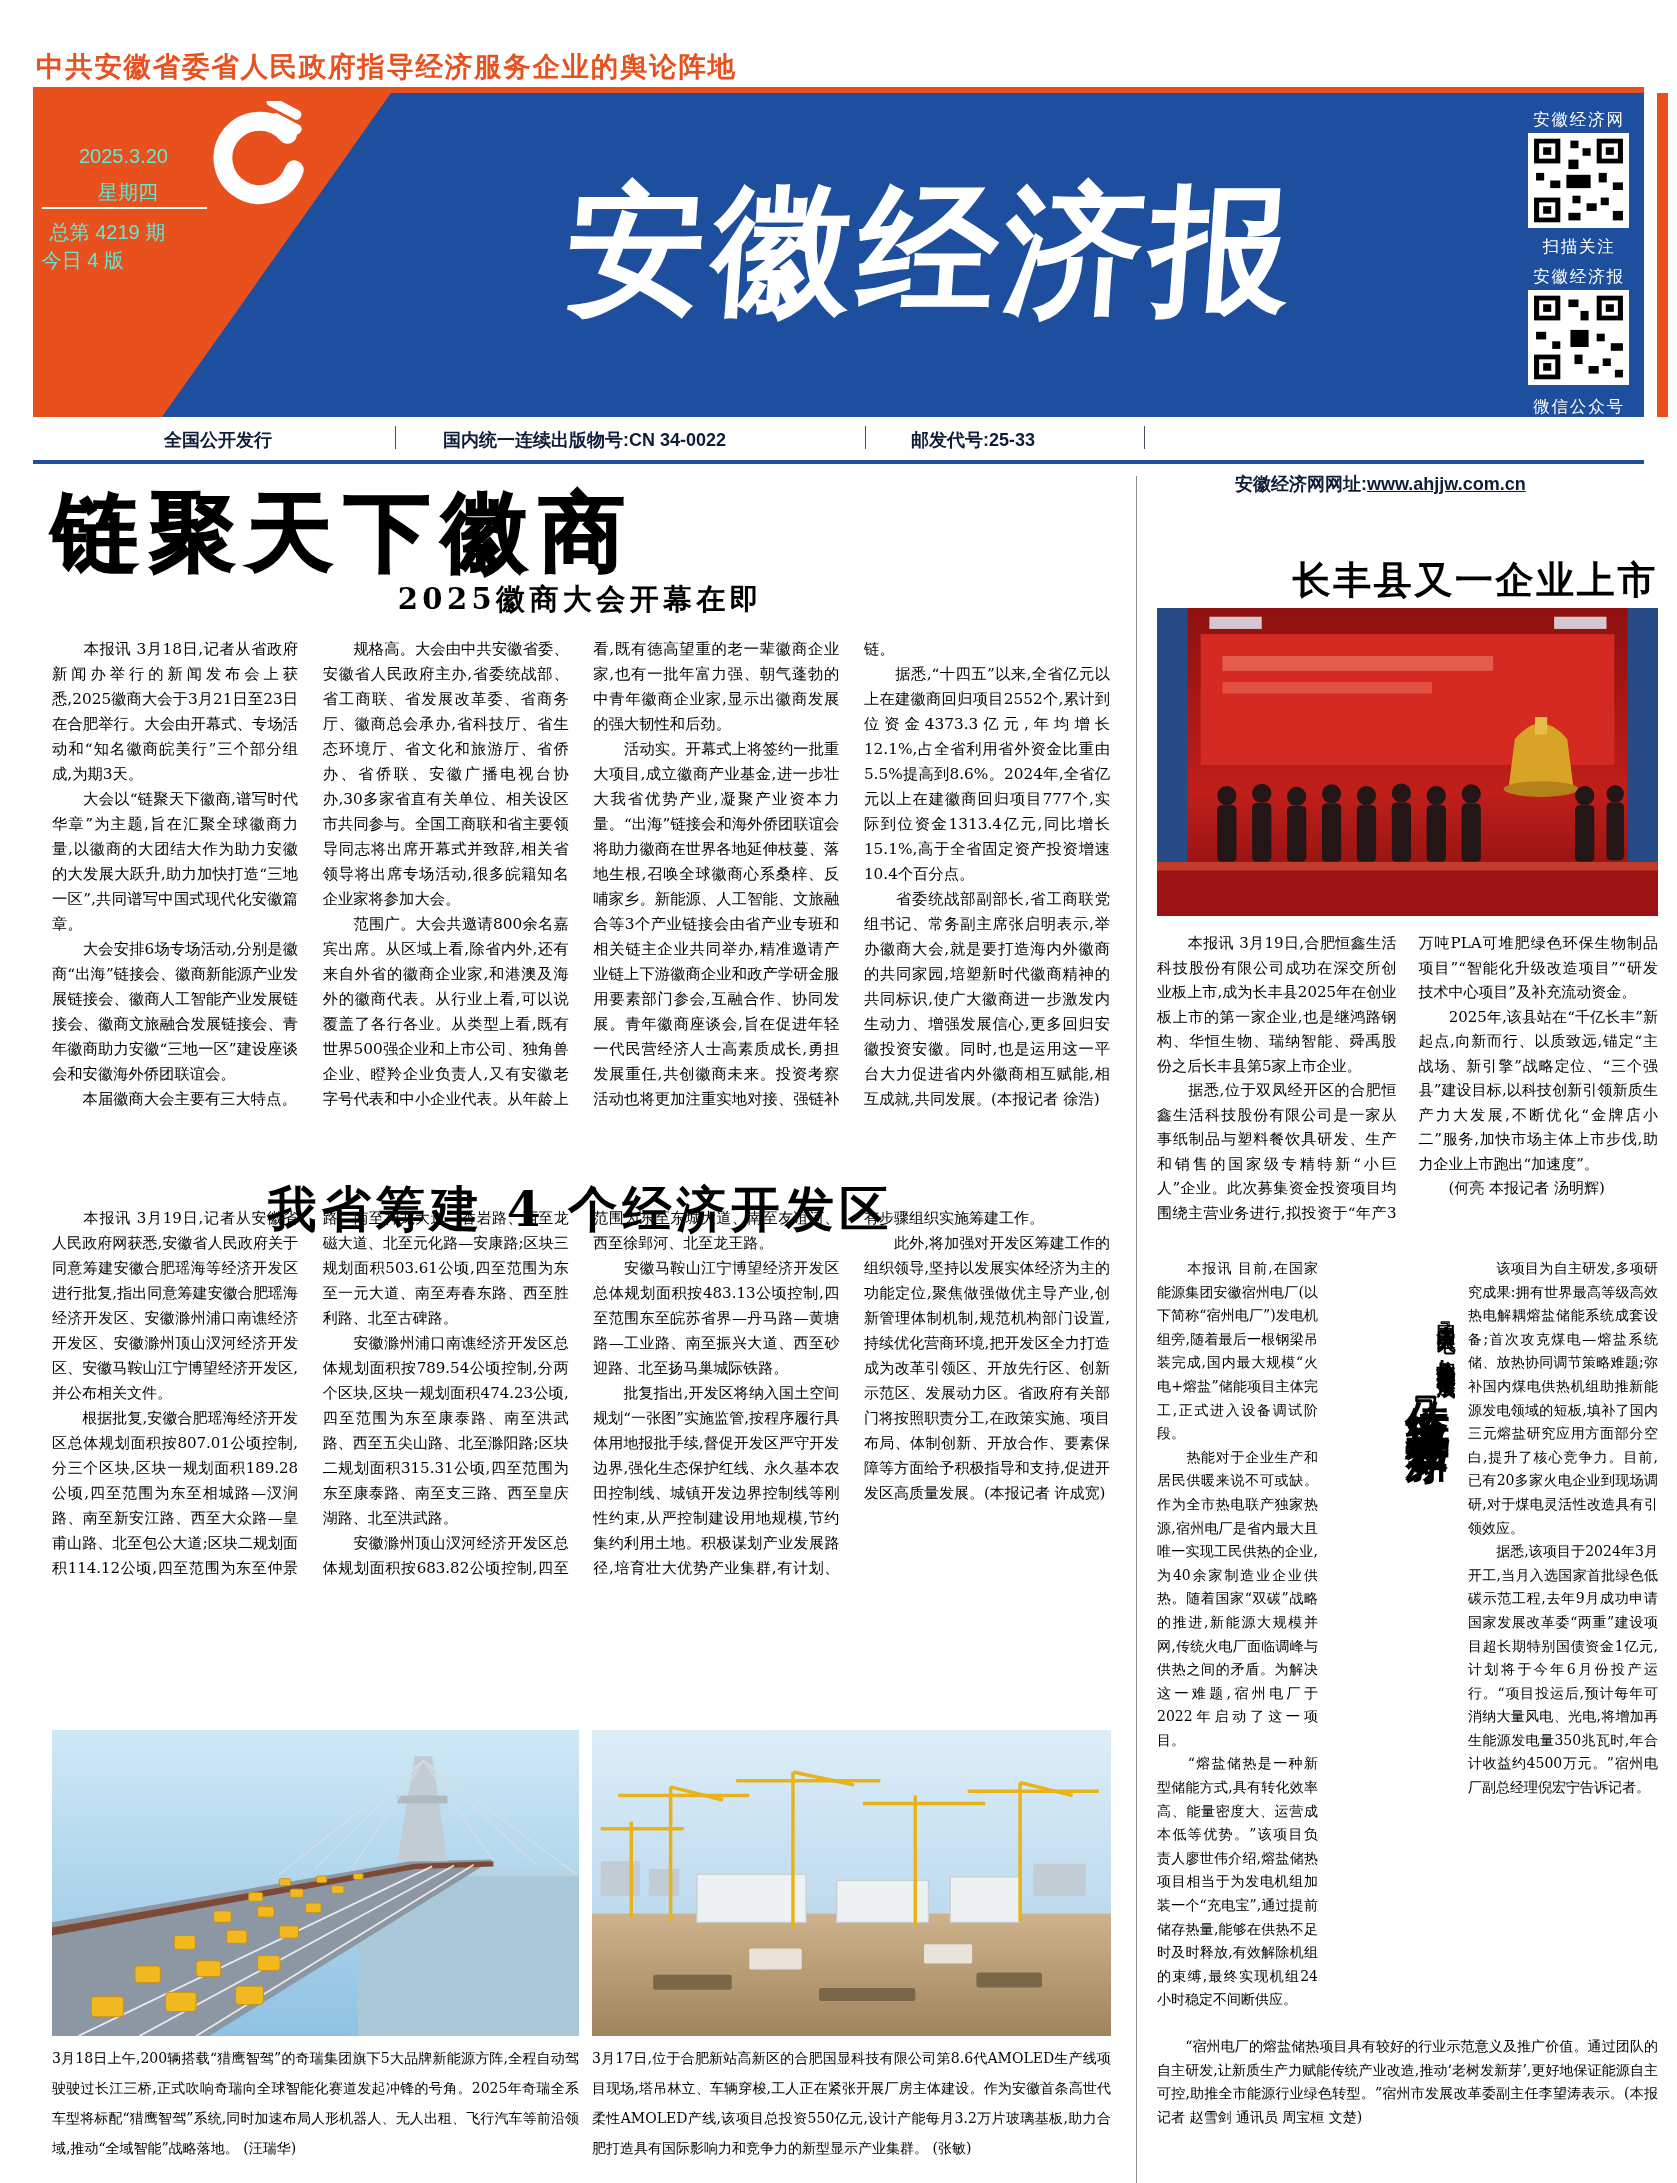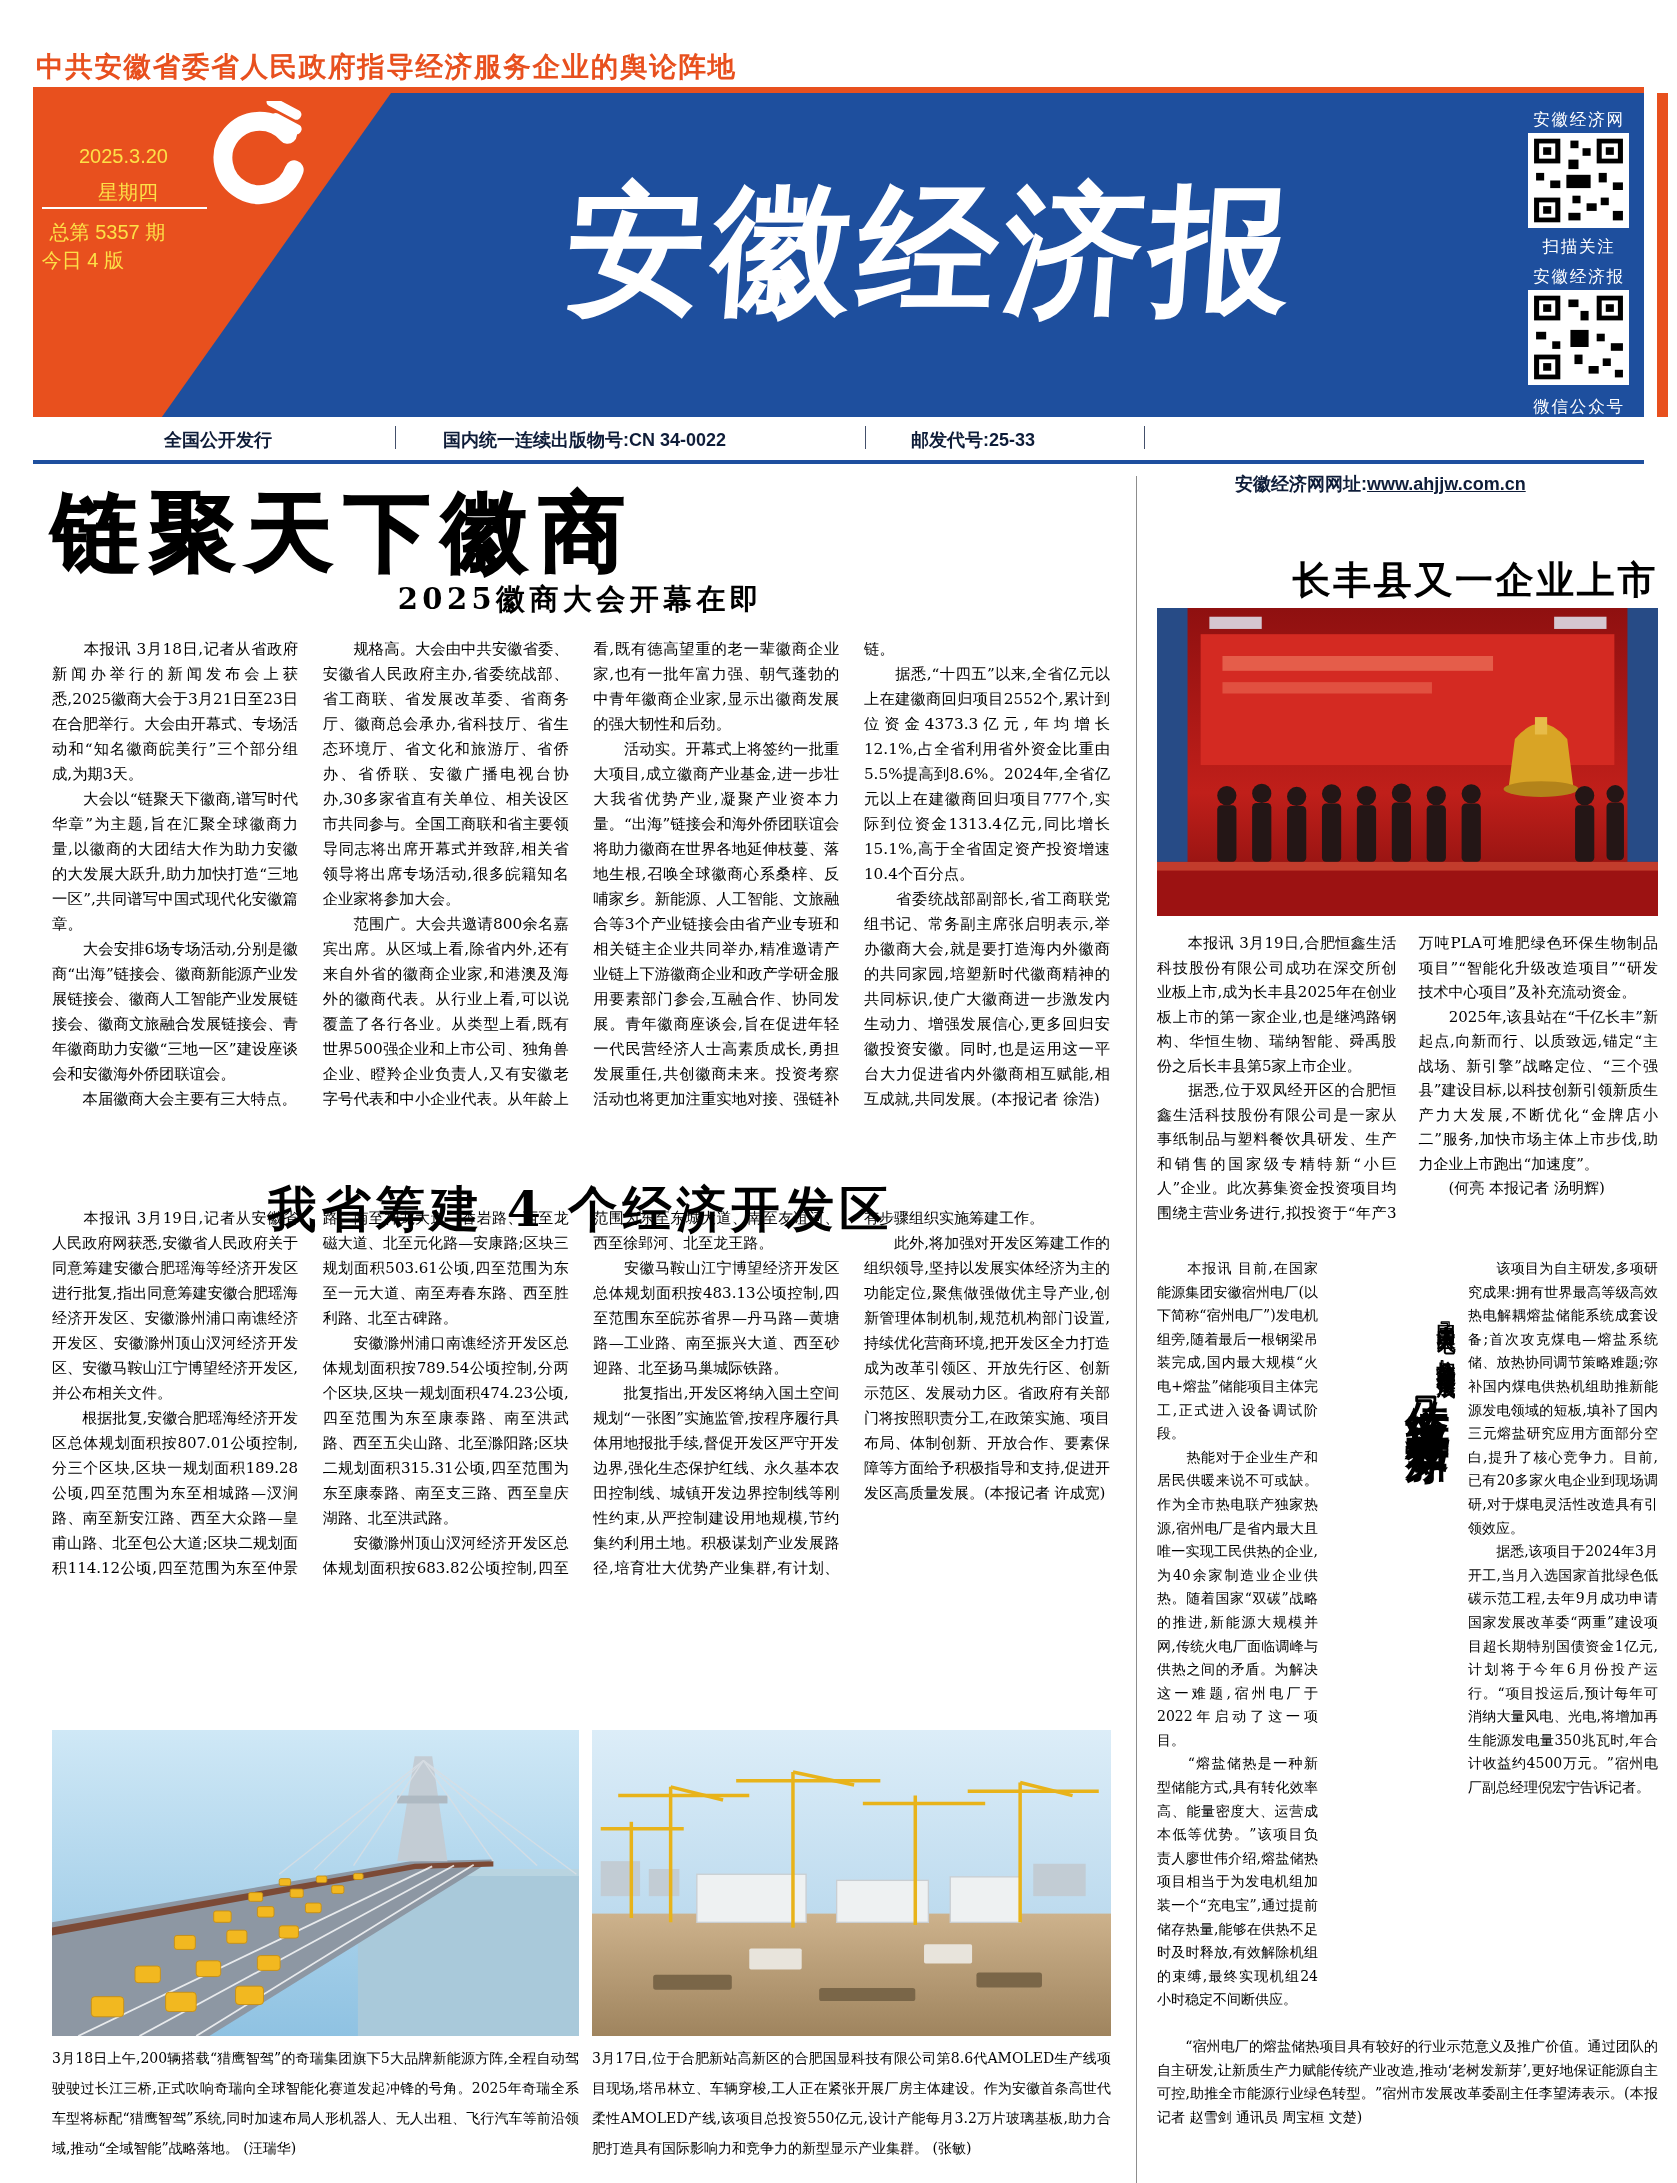--- a/index.html
+++ b/index.html
@@ -11,21 +11,21 @@
   
   .banner-slogan{left:36px;top:49px;font-size:27.5px;font-weight:bold;color:#e8501e;
     font-family:"Liberation Sans","DejaVu Sans",sans-serif;letter-spacing:1.7px;white-space:nowrap;}
   .banner-rule{left:33px;top:87px;width:1611px;height:6.1px;background:#e8501e;}
 
   
   .masthead{left:33px;top:93px;width:1611px;height:324px;background:#1e4f9e;overflow:hidden;}
   .wedge{position:absolute;left:0;top:0;width:358px;height:100%;background:#e8501e;
          clip-path:polygon(0 0,100% 0,36% 100%,0 100%);}
   .m-logo{position:absolute;left:168px;top:7.9px;width:111px;height:111px;}
-  .m-date,.m-weekday,.m-issue,.m-pages{position:absolute;color:#fde047;white-space:nowrap;
+  .m-date,.m-weekday,.m-issue,.m-pages{position:absolute;color:#5eead4;white-space:nowrap;
      font-family:"Liberation Sans","DejaVu Sans",sans-serif;font-size:20px;}
   .m-date{left:46px;top:52px;}
   .m-weekday{left:65px;top:86px;}
   .m-hr{position:absolute;left:8.7px;top:114px;width:165px;height:2.2px;background:#fff;}
   .m-issue{left:16.6px;top:126px;}
   .m-pages{left:8.7px;top:154px;}
   .m-title{position:absolute;left:349px;top:12.2px;width:1100px;height:288px;color:#fff;
      font-size:139px;font-weight:bold;text-align:center;letter-spacing:7px;white-space:nowrap;
      transform:skewX(-4deg);font-family:"DejaVu Serif","Liberation Serif",serif;line-height:288px;}
   .qr-panel{position:absolute;left:1481px;top:0;width:130px;height:324px;text-align:center;
@@ -95,21 +95,21 @@
 <div class="abs masthead">
   <div class="wedge"></div>
   <svg class="m-logo" viewBox="0 0 100 100">
     <path d="M78 30 A33 33 0 1 0 84 62" fill="none" stroke="#ffffff" stroke-width="17" stroke-linecap="round"></path>
     <rect x="58" y="2" width="34" height="9" rx="4" fill="#ffffff" transform="rotate(28 75 6)"></rect>
     <rect x="62" y="16" width="30" height="9" rx="4" fill="#ffffff" transform="rotate(28 77 20)"></rect>
   </svg>
   <div class="m-date">2025.3.20</div>
   <div class="m-weekday">星期四</div>
   <div class="m-hr"></div>
-  <div class="m-issue">总第 5357 期</div>
+  <div class="m-issue">总第 4219 期</div>
   <div class="m-pages">今日 4 版</div>
   <div class="m-title">安徽经济报</div>
 
   <div class="qr-panel">
     <div class="qr-label" style="top:15.7px;">安徽经济网</div>
     <svg class="qr-box" style="top:40px;" viewBox="0 0 100 100" preserveAspectRatio="none">
       <rect x="0" y="0" width="100" height="100" fill="#fff"></rect>
       <rect x="6" y="6" width="26" height="26" fill="#000"></rect>
         <rect x="11" y="11" width="16" height="16" fill="#fff"></rect>
         <rect x="15" y="15" width="8" height="8" fill="#000"></rect>

